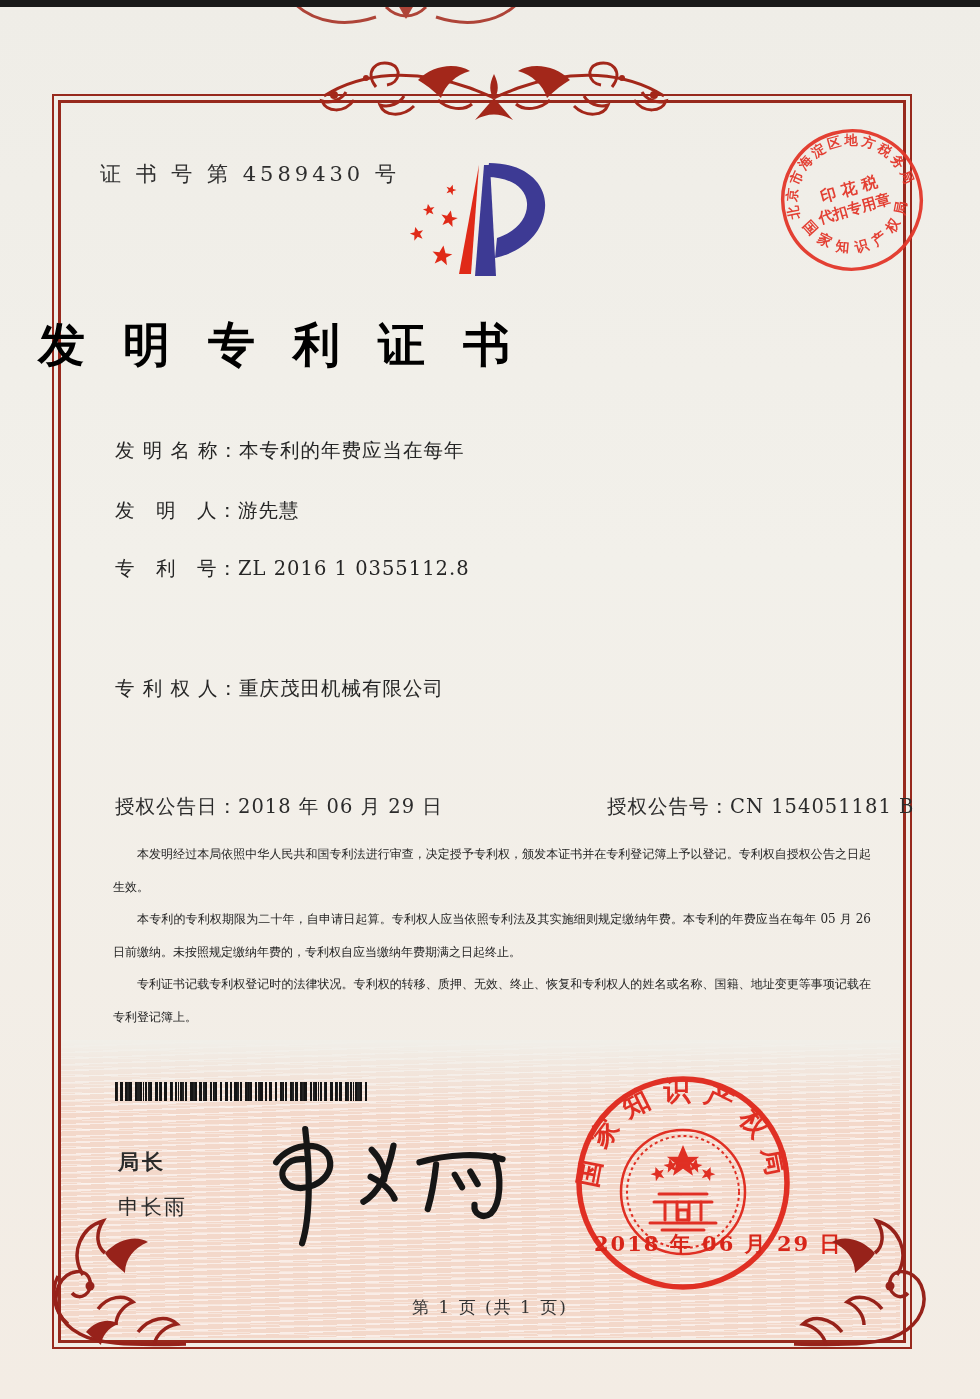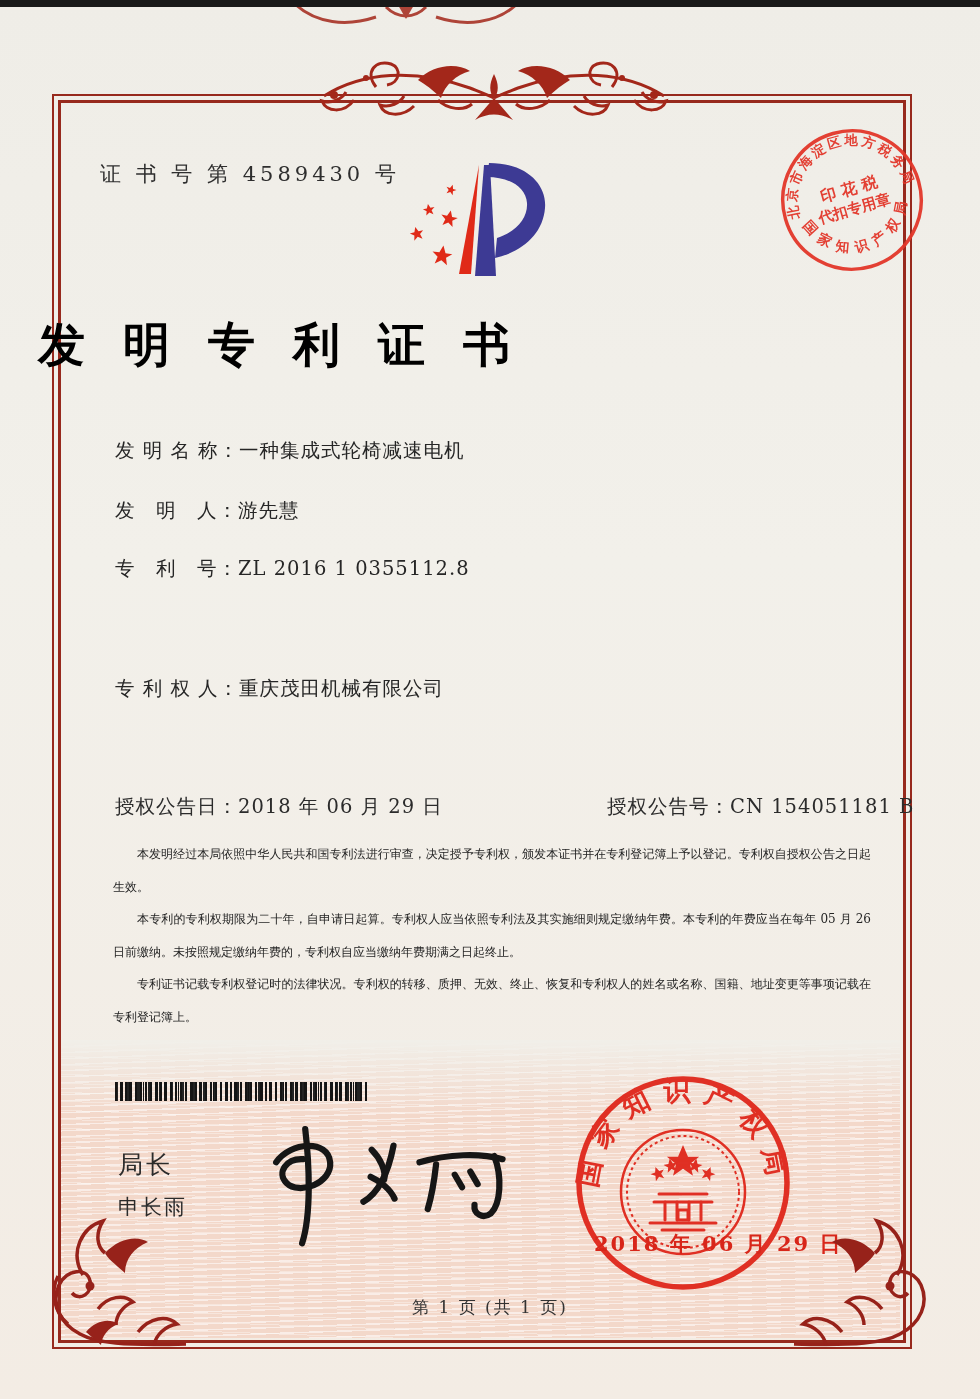--- a/index.html
+++ b/index.html
@@ -32,21 +32,21 @@
   .grant-right{position:absolute;left:492px;top:0;}
   .paras{position:absolute;left:113px;top:838px;width:758px;}
   .paras p{margin:0;font-size:12px;line-height:32.5px;text-align:justify;text-indent:2em;color:#242424;}
   .barcode{
     position:absolute;left:115px;top:1082px;width:252px;height:19px;
     background:
       repeating-linear-gradient(90deg,#141414 0 2px,transparent 2px 5px),
       repeating-linear-gradient(90deg,#141414 0 1px,transparent 1px 7px),
       repeating-linear-gradient(90deg,#222 0 3px,transparent 3px 11px);
   }
-  .director-label{position:absolute;left:118px;top:1148px;font-size:25px;letter-spacing:3px;}
+  .director-label{position:absolute;left:118px;top:1148px;font-size:21px;letter-spacing:3px;font-weight:bold;}
   .director-name{position:absolute;left:118px;top:1193px;font-size:21px;letter-spacing:2px;text-align:right;}
   .autograph{position:absolute;left:245px;top:1112px;width:270px;height:140px;}
   .tax-stamp{position:absolute;left:768px;top:116px;width:168px;height:168px;
     transform:rotate(-16deg);opacity:.95;mix-blend-mode:multiply;}
   .seal{position:absolute;left:570px;top:1070px;width:226px;height:226px;opacity:.94;mix-blend-mode:multiply;}
   .seal-date{position:absolute;left:594px;top:1230px;width:220px;font-size:21px;color:#d8261a;
     letter-spacing:2px;font-weight:bold;white-space:nowrap;}
   .footer{position:absolute;left:0;top:1296px;width:100%;text-align:center;font-size:17px;letter-spacing:2px;color:#333;}
   .logo{position:absolute;left:403px;top:150px;width:178px;height:142px;}
   .flourish-top{position:absolute;left:318px;top:54px;width:352px;height:108px;z-index:3;}
@@ -149,21 +149,21 @@
       <text x="85" y="79" text-anchor="middle" font-size="16" font-weight="bold" fill="#e23529">印 花 税</text>
       <text x="85" y="99" text-anchor="middle" font-size="15" font-weight="bold" fill="#e23529">代扣专用章</text>
       <text font-size="14" fill="#e23529" letter-spacing="7" font-weight="bold">
         <textPath href="#taxBotArc" startOffset="50%" text-anchor="middle">国家知识产权局</textPath>
       </text>
     </svg>
 
     <div class="doc-title">发明专利证书</div>
 
     <div class="field-row" style="top:437px">
-      <span class="f-label">发 明 名 称：</span><span class="f-value">一种集成式轮椅减速电机</span>
+      <span class="f-label">发 明 名 称：</span><span class="f-value">本专利的年费应当在每年</span>
     </div>
     <div class="field-row" style="top:497px">
       <span class="f-label">发　明　人：</span><span class="f-value">游先慧</span>
     </div>
     <div class="field-row" style="top:555px">
       <span class="f-label">专　利　号：</span><span class="f-value">ZL 2016 1 0355112.8</span>
     </div>
     <div class="field-row" style="top:675px">
       <span class="f-label">专 利 权 人：</span><span class="f-value">重庆茂田机械有限公司</span>
     </div>

